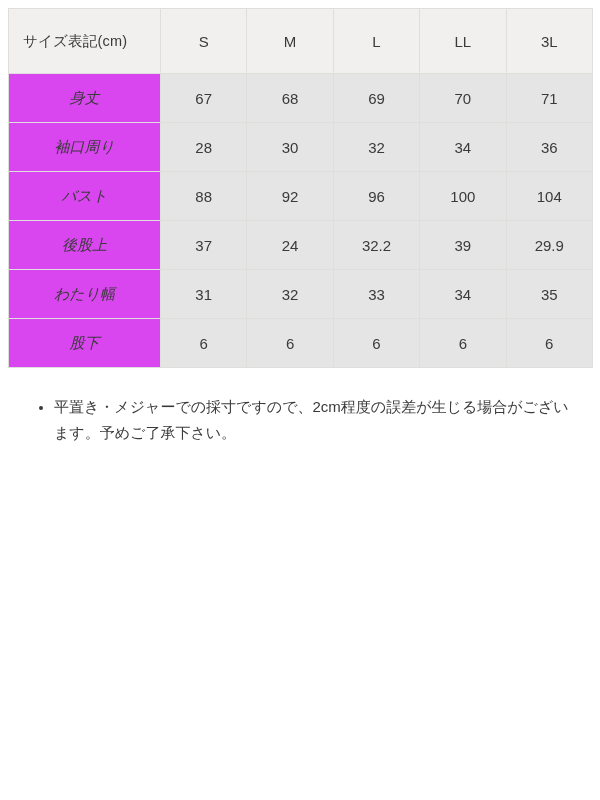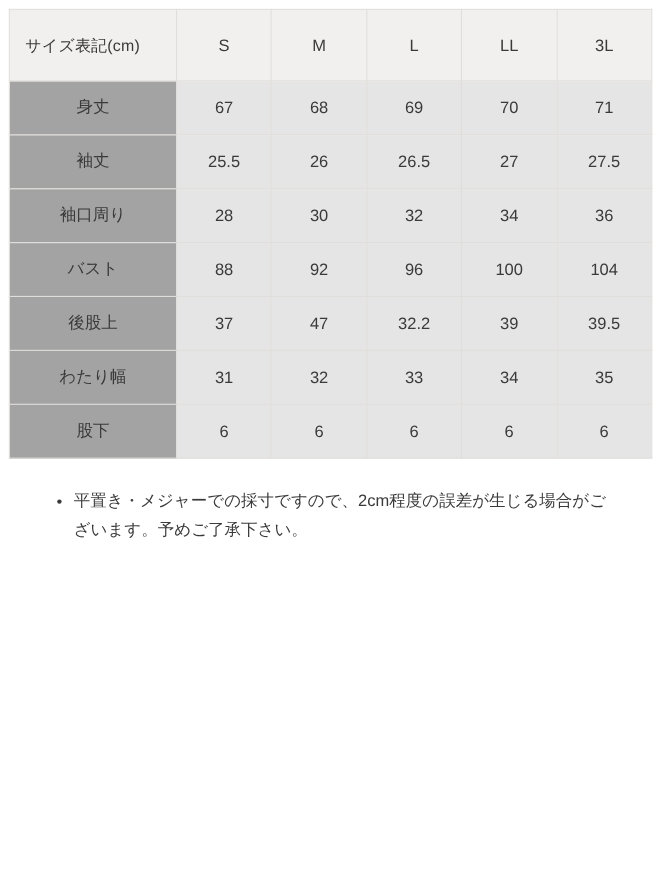--- a/index.html
+++ b/index.html
@@ -46,40 +46,41 @@
     height: 64px;
     font-size: 15px;
   }
   table.size-table thead th.corner {
     text-align: left;
     padding-left: 14px;
     font-size: 14.5px;
     letter-spacing: 0.2px;
   }
   table.size-table tbody th.row-label {
-    background: #a3a3a3;
+    background: #d946ef;
     text-align: center;
     font-size: 15px;
     line-height: 1.45;
+    font-style: italic;
   }
   table.size-table tbody td {
     background: #e5e5e5;
     font-size: 15px;
   }
   table.size-table tbody tr.tall th.row-label,
   table.size-table tbody tr.tall td {
     height: 78px;
   }
   .note-wrap {
     margin-top: 26px;
     padding-left: 26px;
     padding-right: 16px;
   }
   ul.notes {
-    margin: 13px;
+    margin: 0;
     padding: 0 0 0 20px;
     list-style: disc;
   }
   ul.notes li {
     font-size: 15px;
     line-height: 1.75;
     color: #3a3a3a;
   }
   ul.notes li::marker {
     font-size: 13px;
@@ -112,50 +113,42 @@
     <tbody id="table-body">
         <tr>
           <th class="row-label">身丈</th>
           <td>67</td>
           <td>68</td>
           <td>69</td>
           <td>70</td>
           <td>71</td>
         </tr>
         <tr>
-          <th class="row-label">袖丈</th>
-          <td>25.5</td>
-          <td>26</td>
-          <td>26.5</td>
-          <td>27</td>
-          <td>27.5</td>
-        </tr>
-        <tr>
           <th class="row-label">袖口周り</th>
           <td>28</td>
           <td>30</td>
           <td>32</td>
           <td>34</td>
           <td>36</td>
         </tr>
         <tr>
           <th class="row-label">バスト</th>
           <td>88</td>
           <td>92</td>
           <td>96</td>
           <td>100</td>
           <td>104</td>
         </tr>
         <tr>
           <th class="row-label">後股上</th>
           <td>37</td>
-          <td>47</td>
+          <td>24</td>
           <td>32.2</td>
           <td>39</td>
-          <td>39.5</td>
+          <td>29.9</td>
         </tr>
         <tr>
           <th class="row-label">わたり幅</th>
           <td>31</td>
           <td>32</td>
           <td>33</td>
           <td>34</td>
           <td>35</td>
         </tr>
         <tr>

